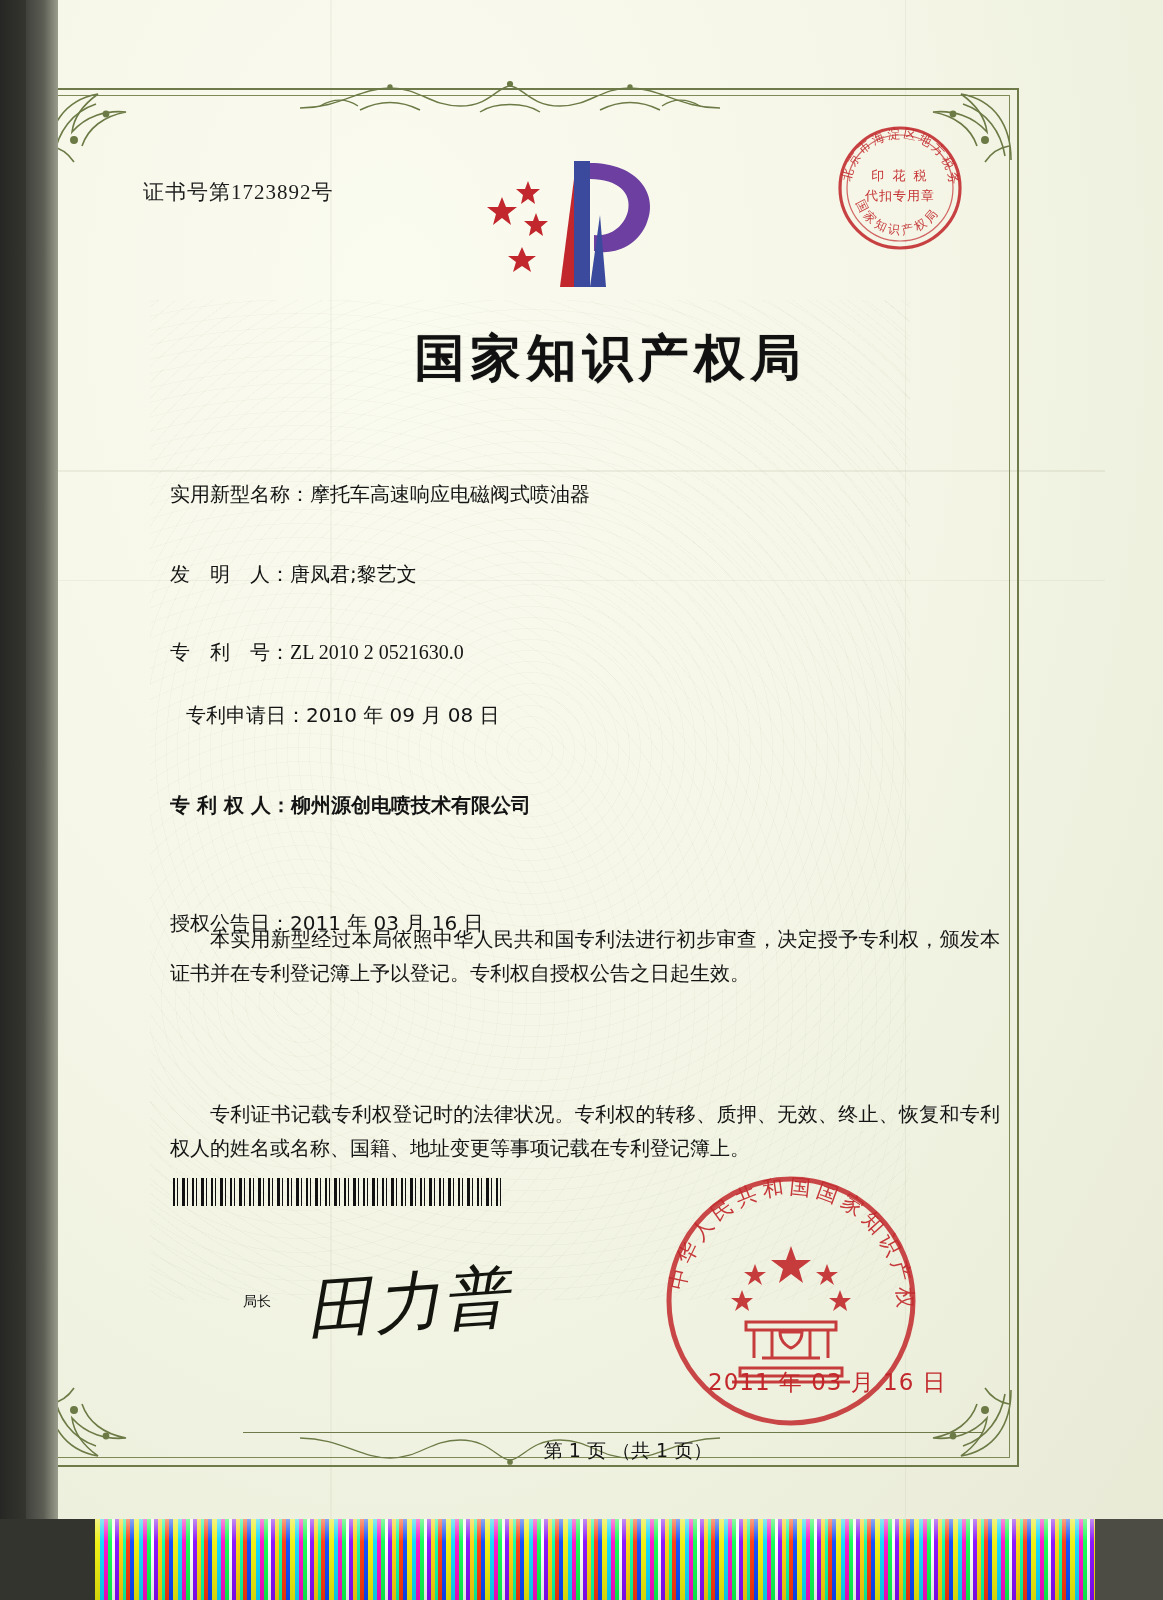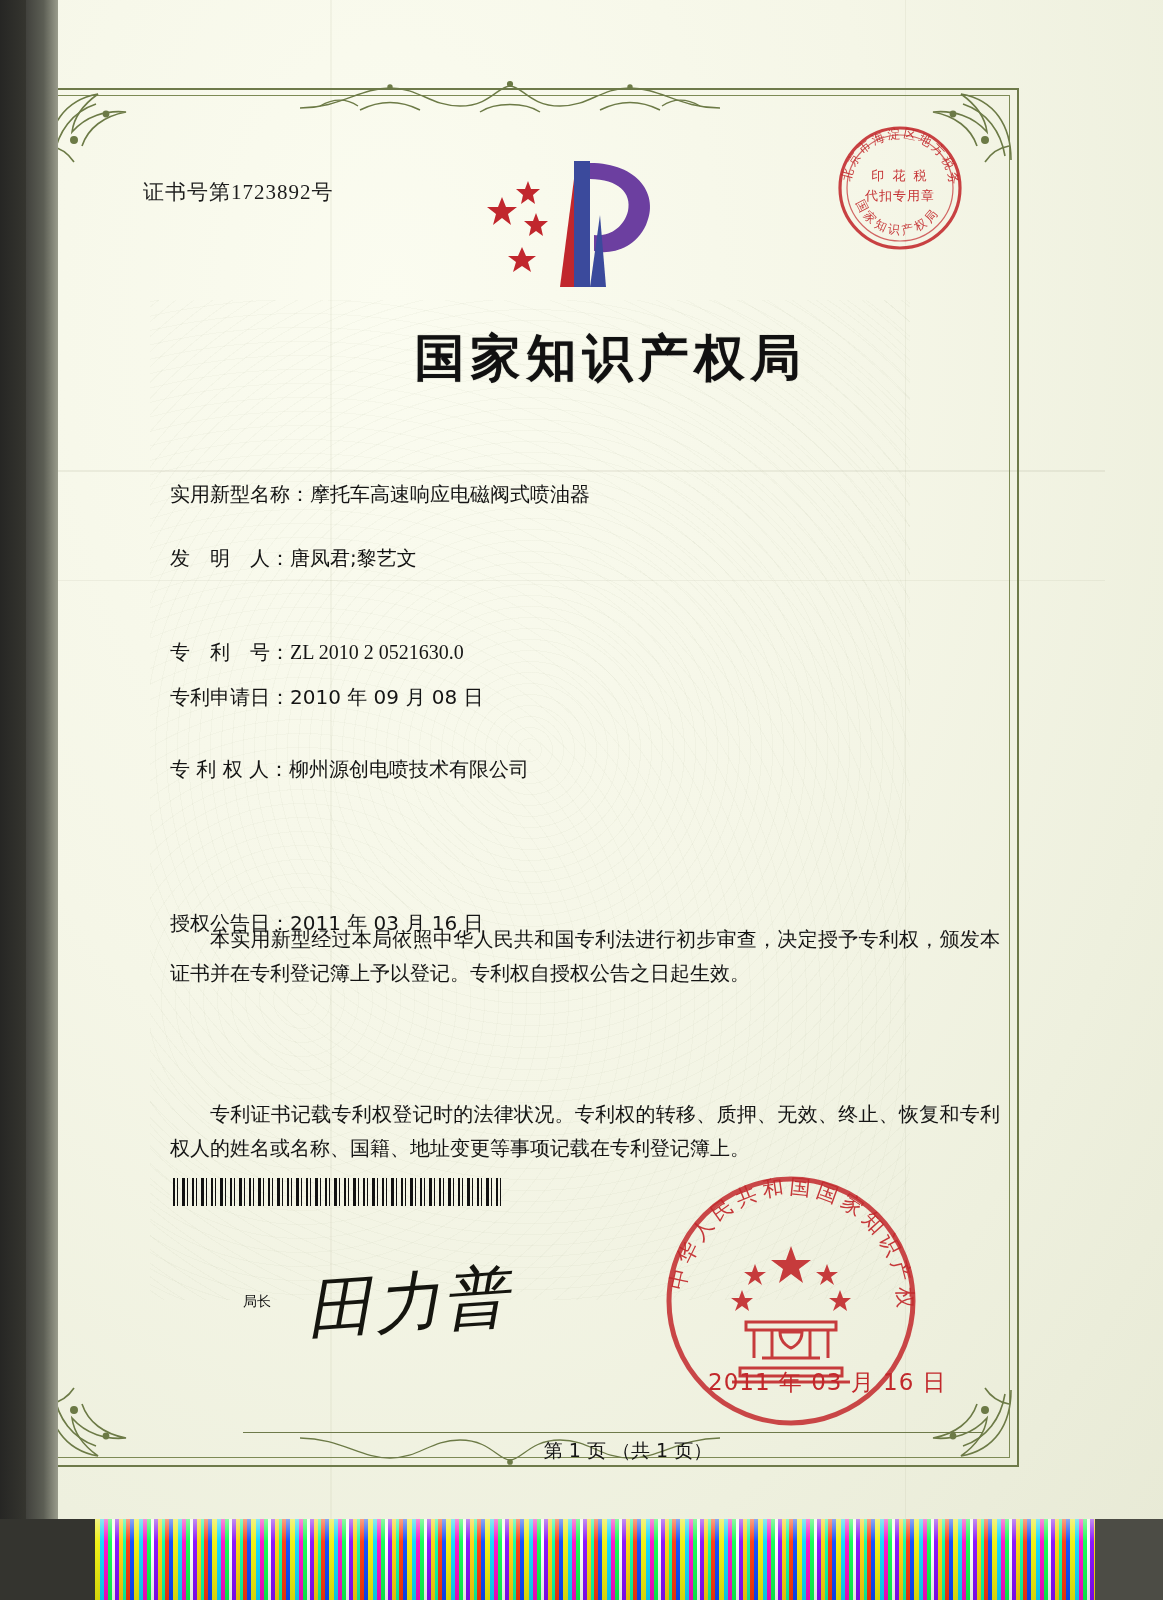--- a/index.html
+++ b/index.html
@@ -197,24 +197,24 @@
     font-size: 20px;
     color: #141414;
     white-space: nowrap;
     font-family: "DejaVu Sans", sans-serif;
   }
   .field .lbl { letter-spacing: 0px; }
   .field .val { font-family: "Liberation Serif", serif; font-size: 20px; }
   .field .valcn { font-family: "DejaVu Sans", sans-serif; font-size: 20px; }
 
   #f-name  { top: 481px; }
-  #f-inv   { top: 545px; }
+  #f-inv   { top: 561px; }
   #f-pat   { top: 639px; }
-  #f-app   { top: 684px; }
-  #f-owner { top: 756px; }
+  #f-app   { top: 702px; margin-left: 16px; }
+  #f-owner { top: 792px; font-weight: bold; }
   #f-pub   { top: 876px; margin-top: 34px; }
 
   
   .para {
     position: absolute;
     left: 112px;
     width: 830px;
     font-size: 20px;
     line-height: 34px;
     color: #141414;

